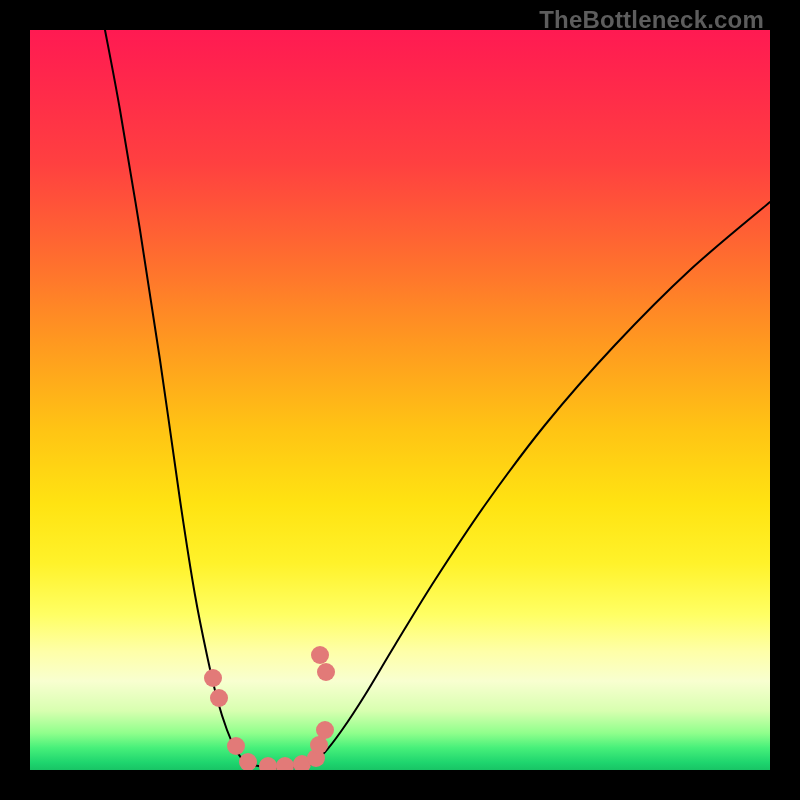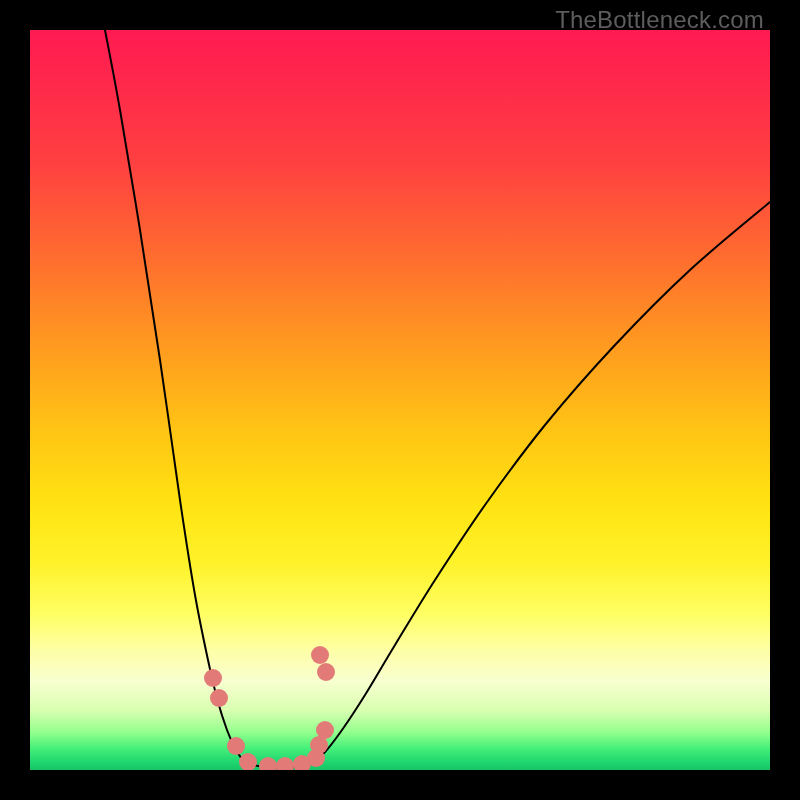--- a/index.html
+++ b/index.html
@@ -44,21 +44,21 @@
       #47f07a 97%,
       #1ed56e 99%,
       #18c465 100%
     );
   }
   .watermark {
     position: absolute;
     top: 6px;
     right: 36px;
     font-size: 24px;
-    font-weight: 400;
+    font-weight: 700;
     color: #5d5d5d;
     letter-spacing: 0.2px;
     user-select: none;
   }
   svg.curve {
     position: absolute;
     left: 0;
     top: 0;
     width: 100%;
     height: 100%;

